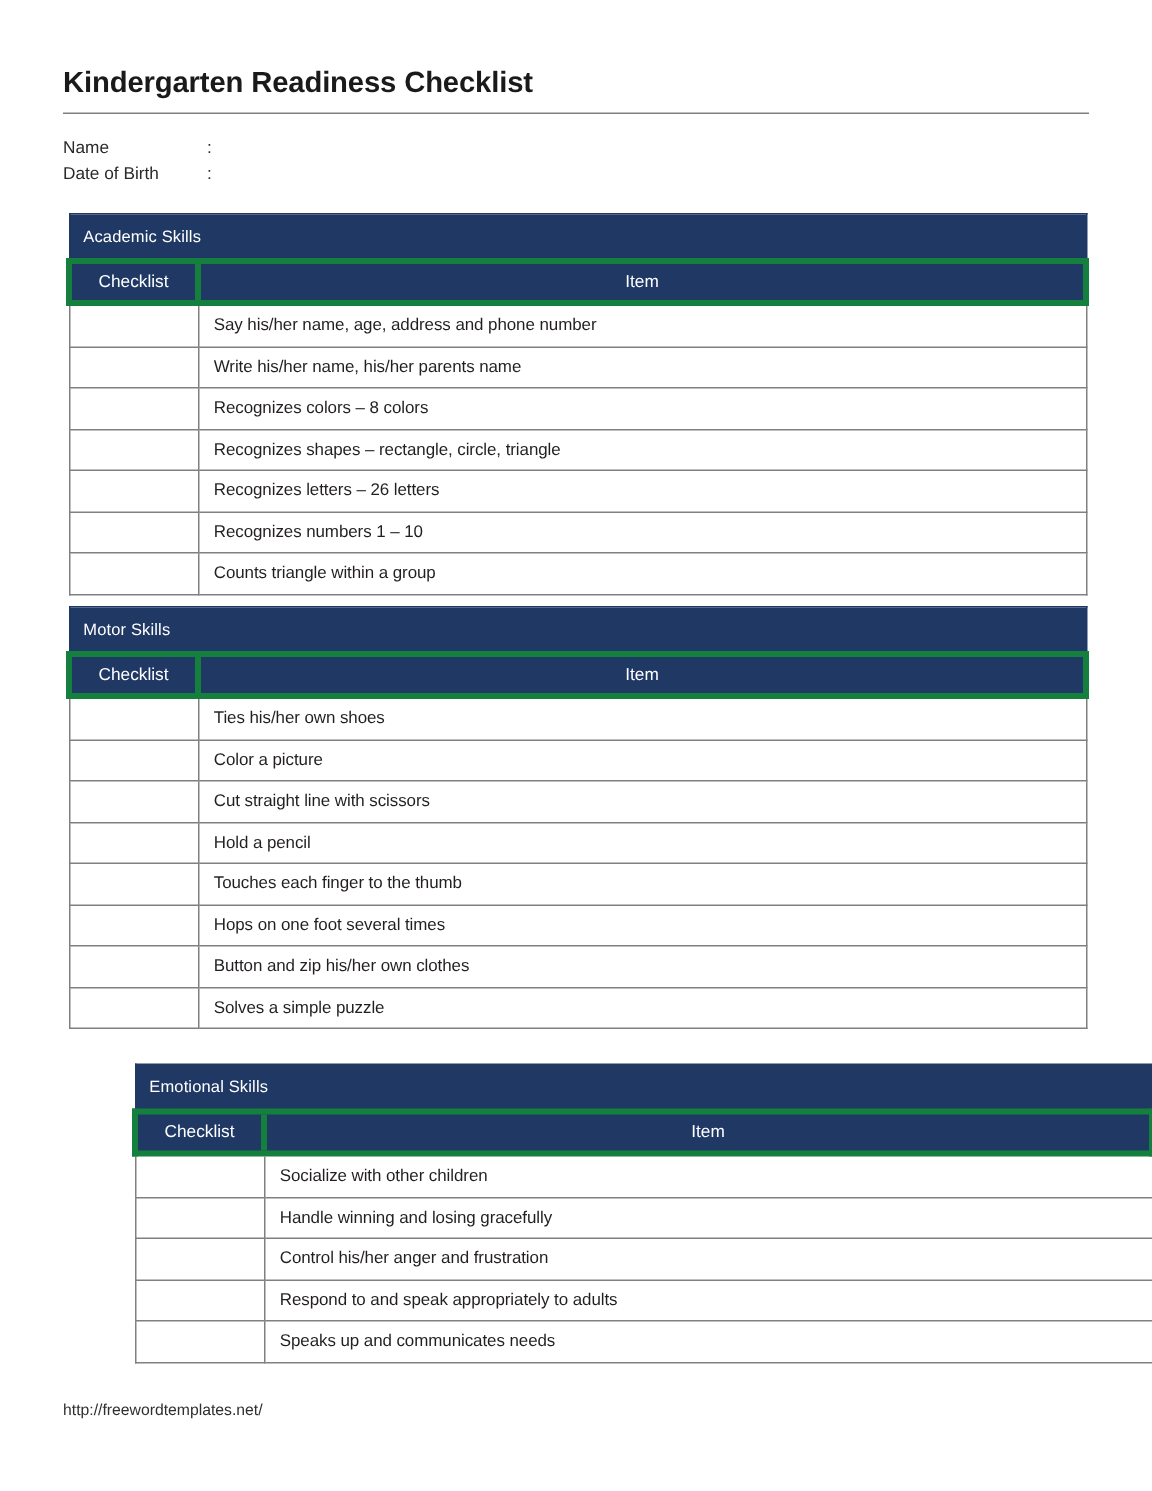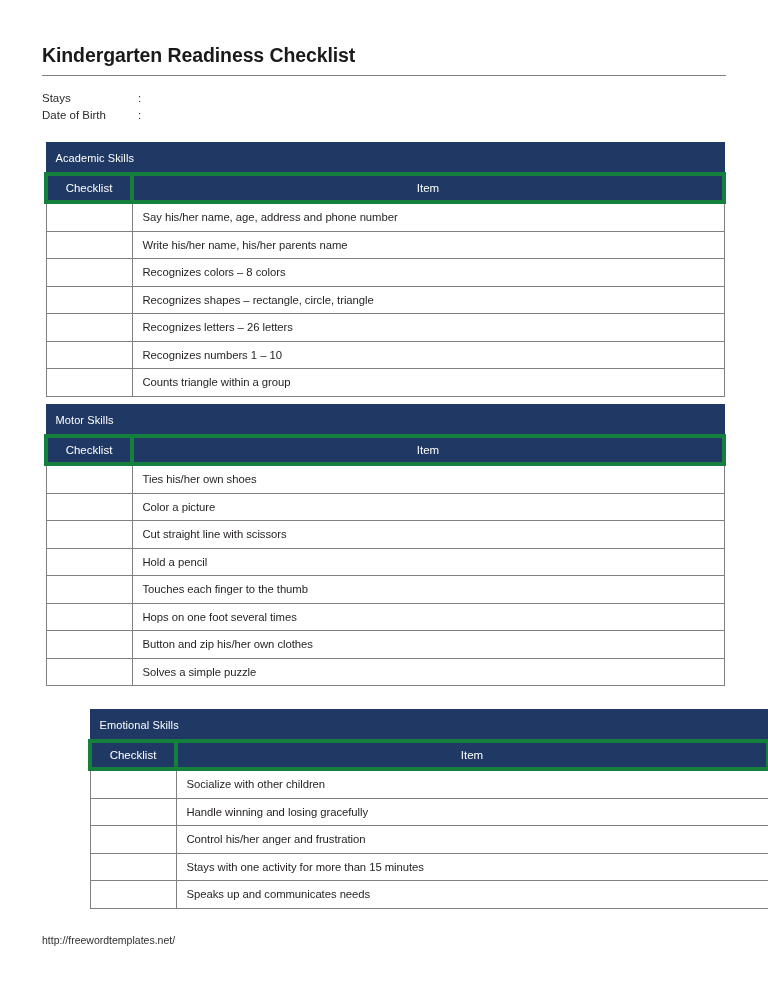--- a/index.html
+++ b/index.html
@@ -134,21 +134,21 @@
 </head>
 <body>
 
 <div class="page">
 
   <div class="doc-title">Kindergarten Readiness Checklist</div>
   <div class="title-rule"></div>
 
   <div class="meta">
     <div class="meta-row">
-      <span class="meta-label">Stays</span>
+      <span class="meta-label">Name</span>
       <span class="meta-colon">:</span>
       <span class="meta-value"></span>
     </div>
     <div class="meta-row">
       <span class="meta-label">Date of Birth</span>
       <span class="meta-colon">:</span>
       <span class="meta-value"></span>
     </div>
   </div>
 
@@ -263,21 +263,21 @@
           <tr class="item-row">
             <td class="cell-check"></td>
             <td class="cell-item">Handle winning and losing gracefully</td>
           </tr>
           <tr class="item-row">
             <td class="cell-check"></td>
             <td class="cell-item">Control his/her anger and frustration</td>
           </tr>
           <tr class="item-row">
             <td class="cell-check"></td>
-            <td class="cell-item">Stays with one activity for more than 15 minutes</td>
+            <td class="cell-item">Respond to and speak appropriately to adults</td>
           </tr>
           <tr class="item-row">
             <td class="cell-check"></td>
             <td class="cell-item">Speaks up and communicates needs</td>
           </tr>
         </tbody>
       </table>
     </div>
 
   <div class="footer-url">http://freewordtemplates.net/</div>

